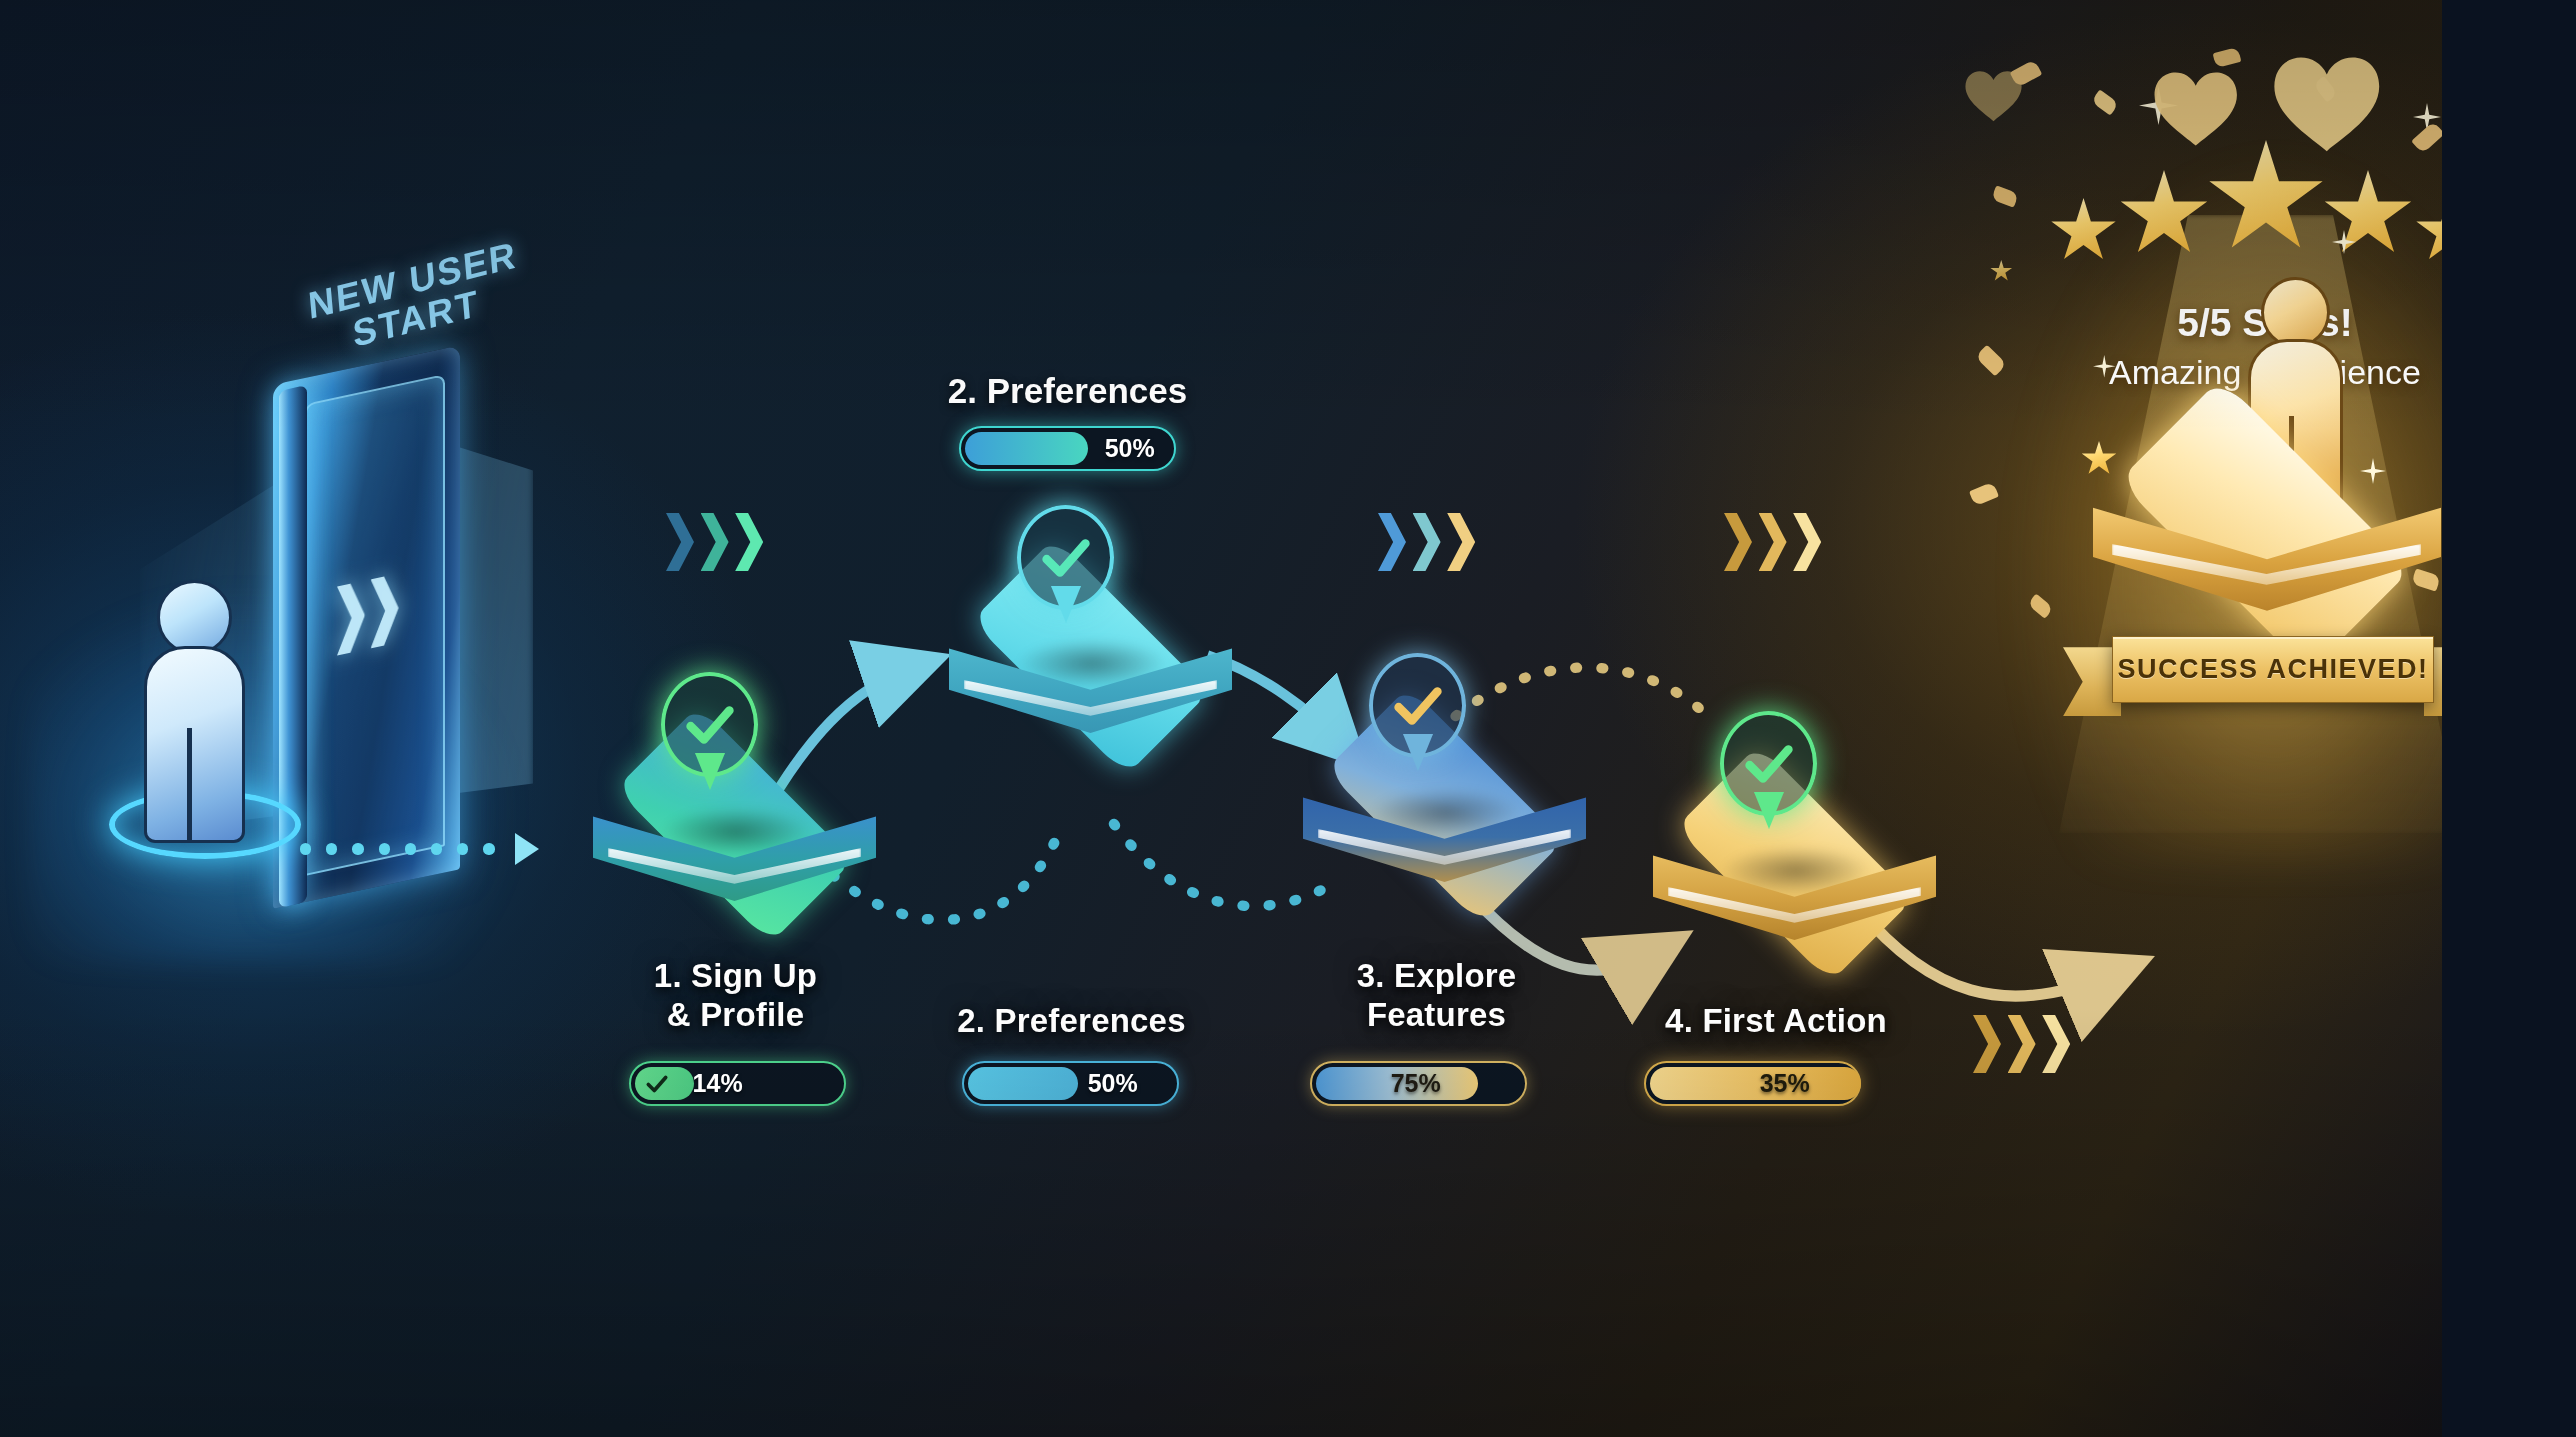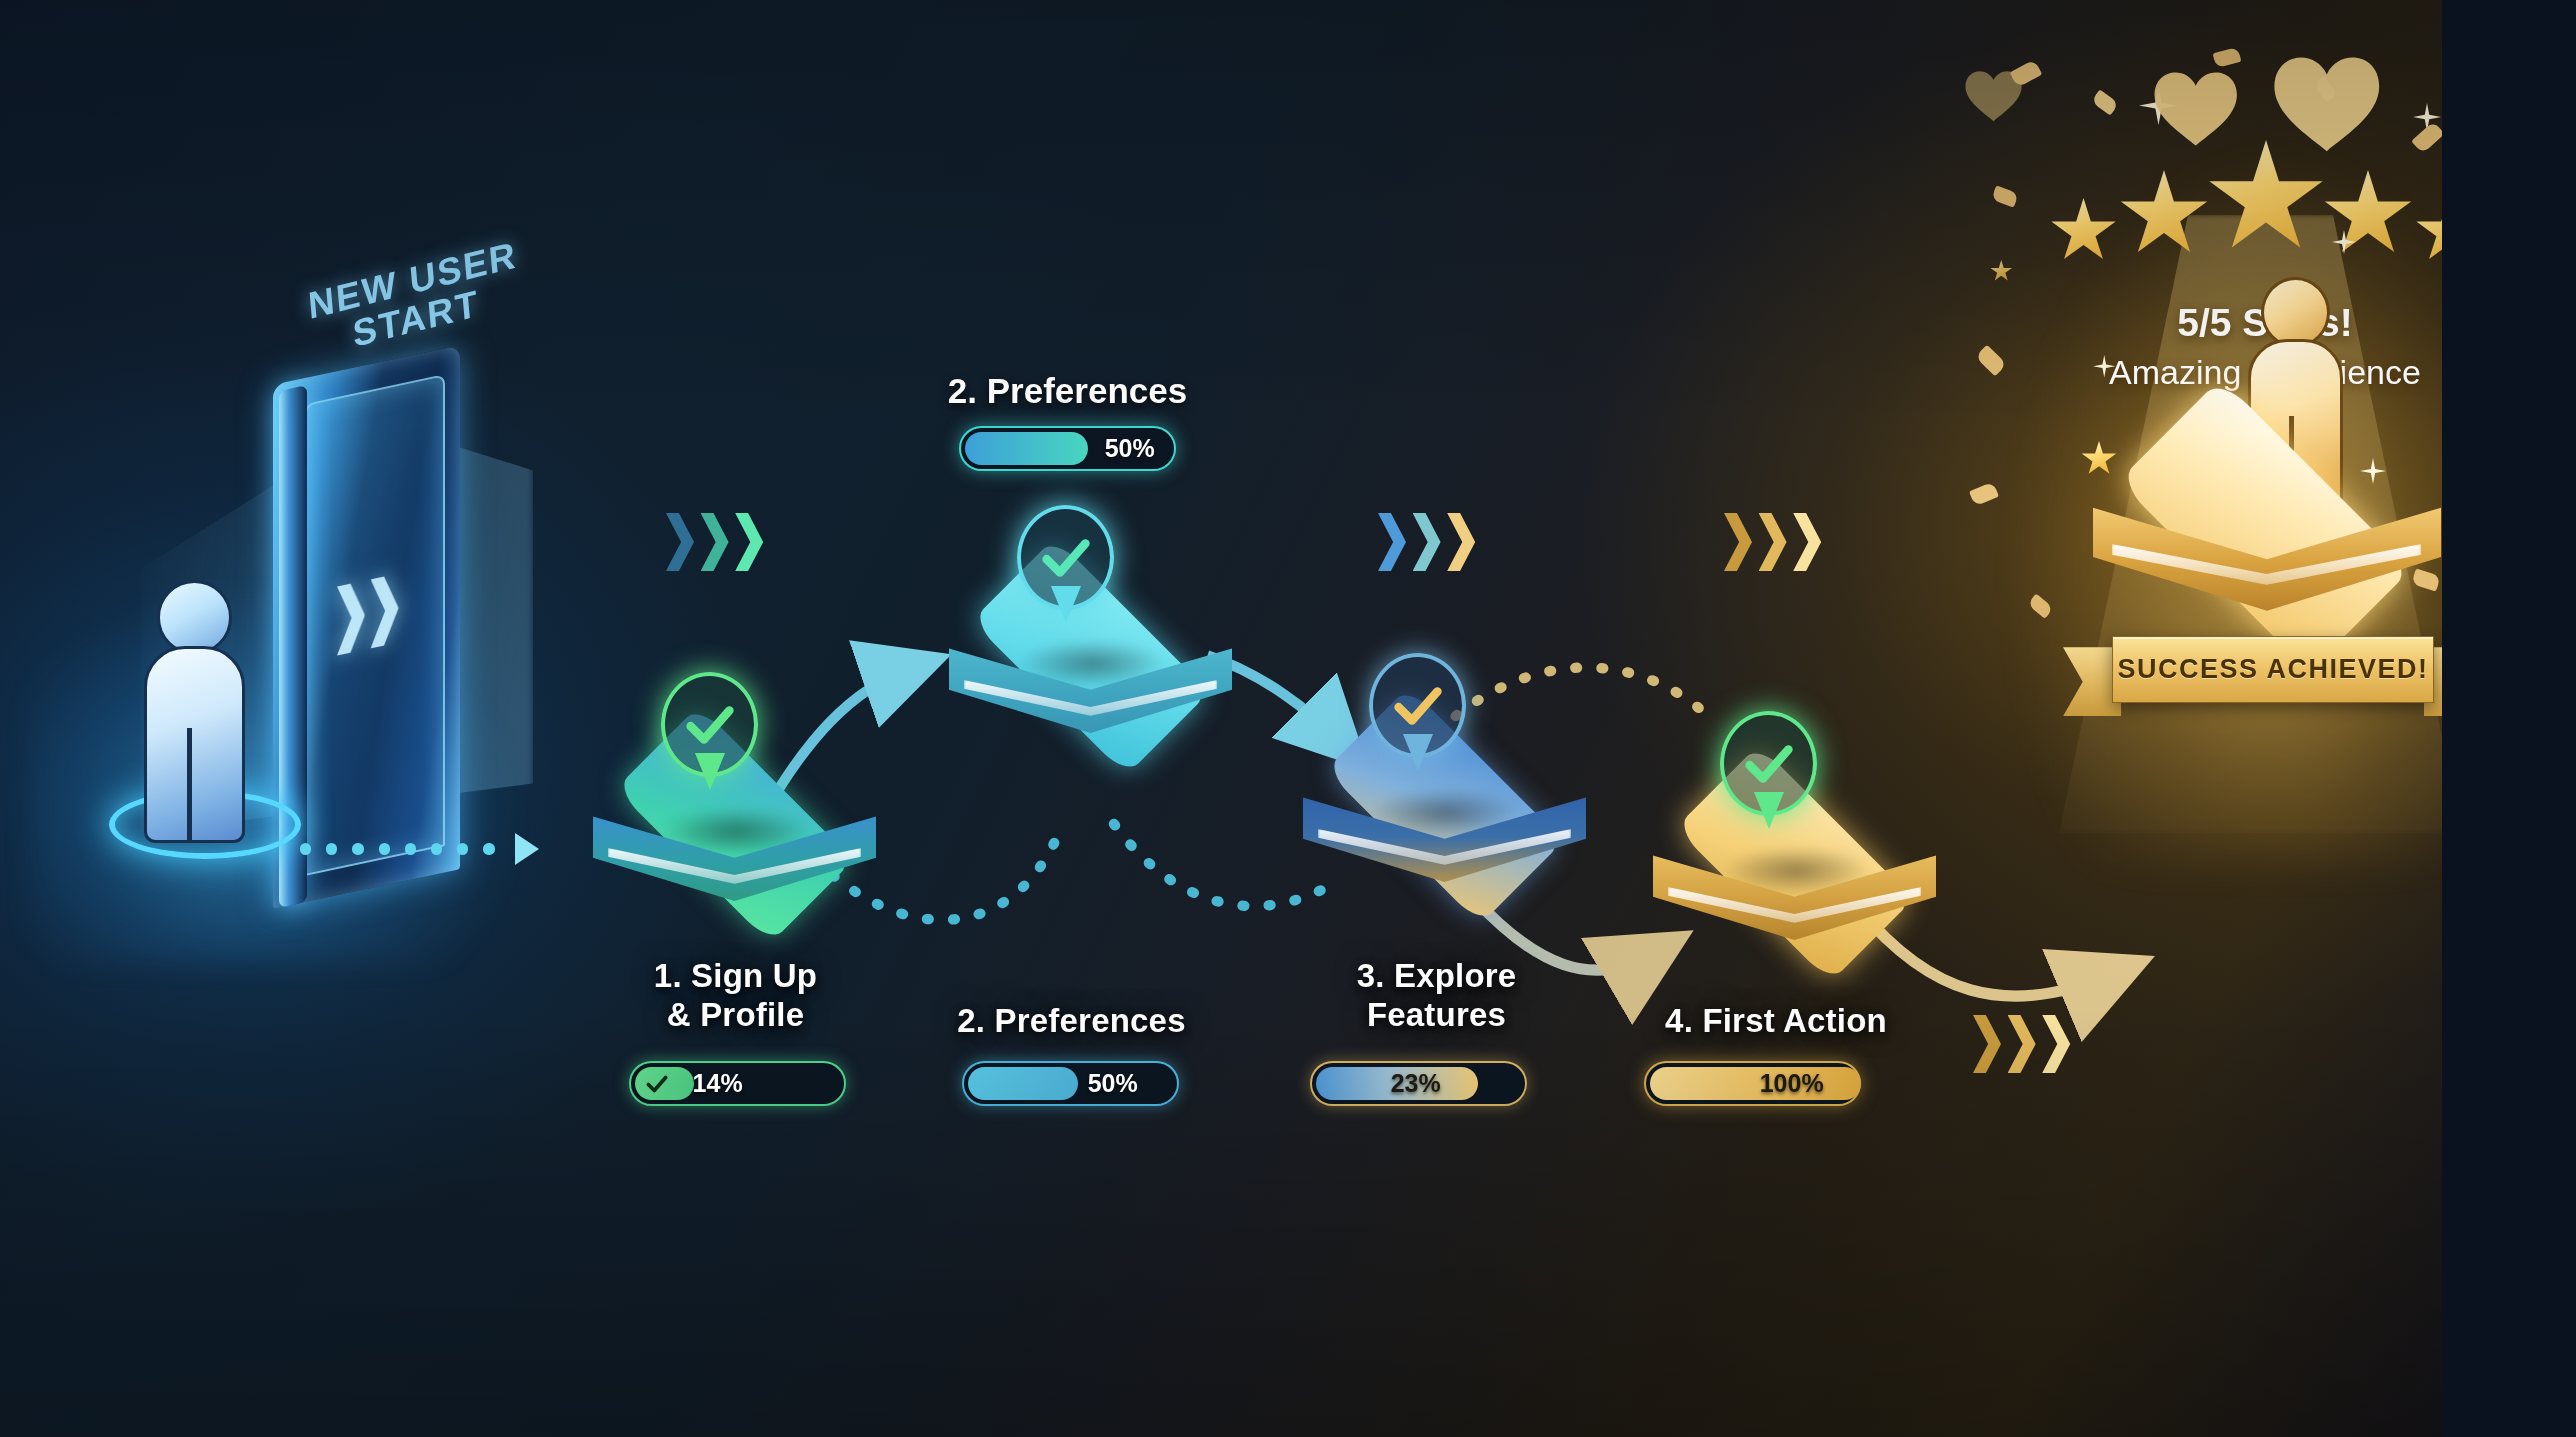--- a/index.html
+++ b/index.html
@@ -466,29 +466,29 @@
     <div class="fill" style="width:52%; background:linear-gradient(90deg,#59c9e8,#4fb6dc);"></div>
     <span class="pct" style="color:#fff; margin-left:120px;">50%</span>
   </div>
 
   <div class="step-title nosel" style="left:1309px; top:957px; width:255px;">
     <div>3. Explore</div>
     <div>Features</div>
   </div>
   <div class="bar" style="left:1310px; top:1061px; border:2.8px solid #d8b763; box-shadow:0 0 15px rgba(216,183,99,0.45);">
     <div class="fill" style="width:76%; background:linear-gradient(90deg,#4f9ad8 0%, #9fc2d8 45%, #f0cd78 100%);"></div>
-    <span class="pct" style="color:#1d1a12; margin-left:75px;">23%</span>
+    <span class="pct" style="color:#1d1a12; margin-left:75px;">75%</span>
   </div>
 
   <div class="step-title nosel" style="left:1631px; top:1002px; width:290px;">
     <div>4. First Action</div>
   </div>
   <div class="bar" style="left:1644px; top:1061px; border:2.8px solid #d9ae4c; box-shadow:0 0 17px rgba(217,174,76,0.5);">
     <div class="fill" style="width:99%; background:linear-gradient(90deg,#f5d98f 0%, #eec262 55%, #e0ab3f 100%);"></div>
-    <span class="pct" style="color:#1d1a0c; margin-left:110px;">100%</span>
+    <span class="pct" style="color:#1d1a0c; margin-left:110px;">35%</span>
   </div>
 
   <div class="lay" id="celebrate">
     <div class="big-glow"></div>
     <div class="beam"></div>
 
     <div class="stars-row">
       <div class="star" style="left:0px;   top:58px; width:67px;  height:67px;"></div>
       <div class="star" style="left:69px;  top:30px; width:90px;  height:90px;"></div>
       <div class="star" style="left:157px; top:0px;  width:118px; height:118px;"></div>

